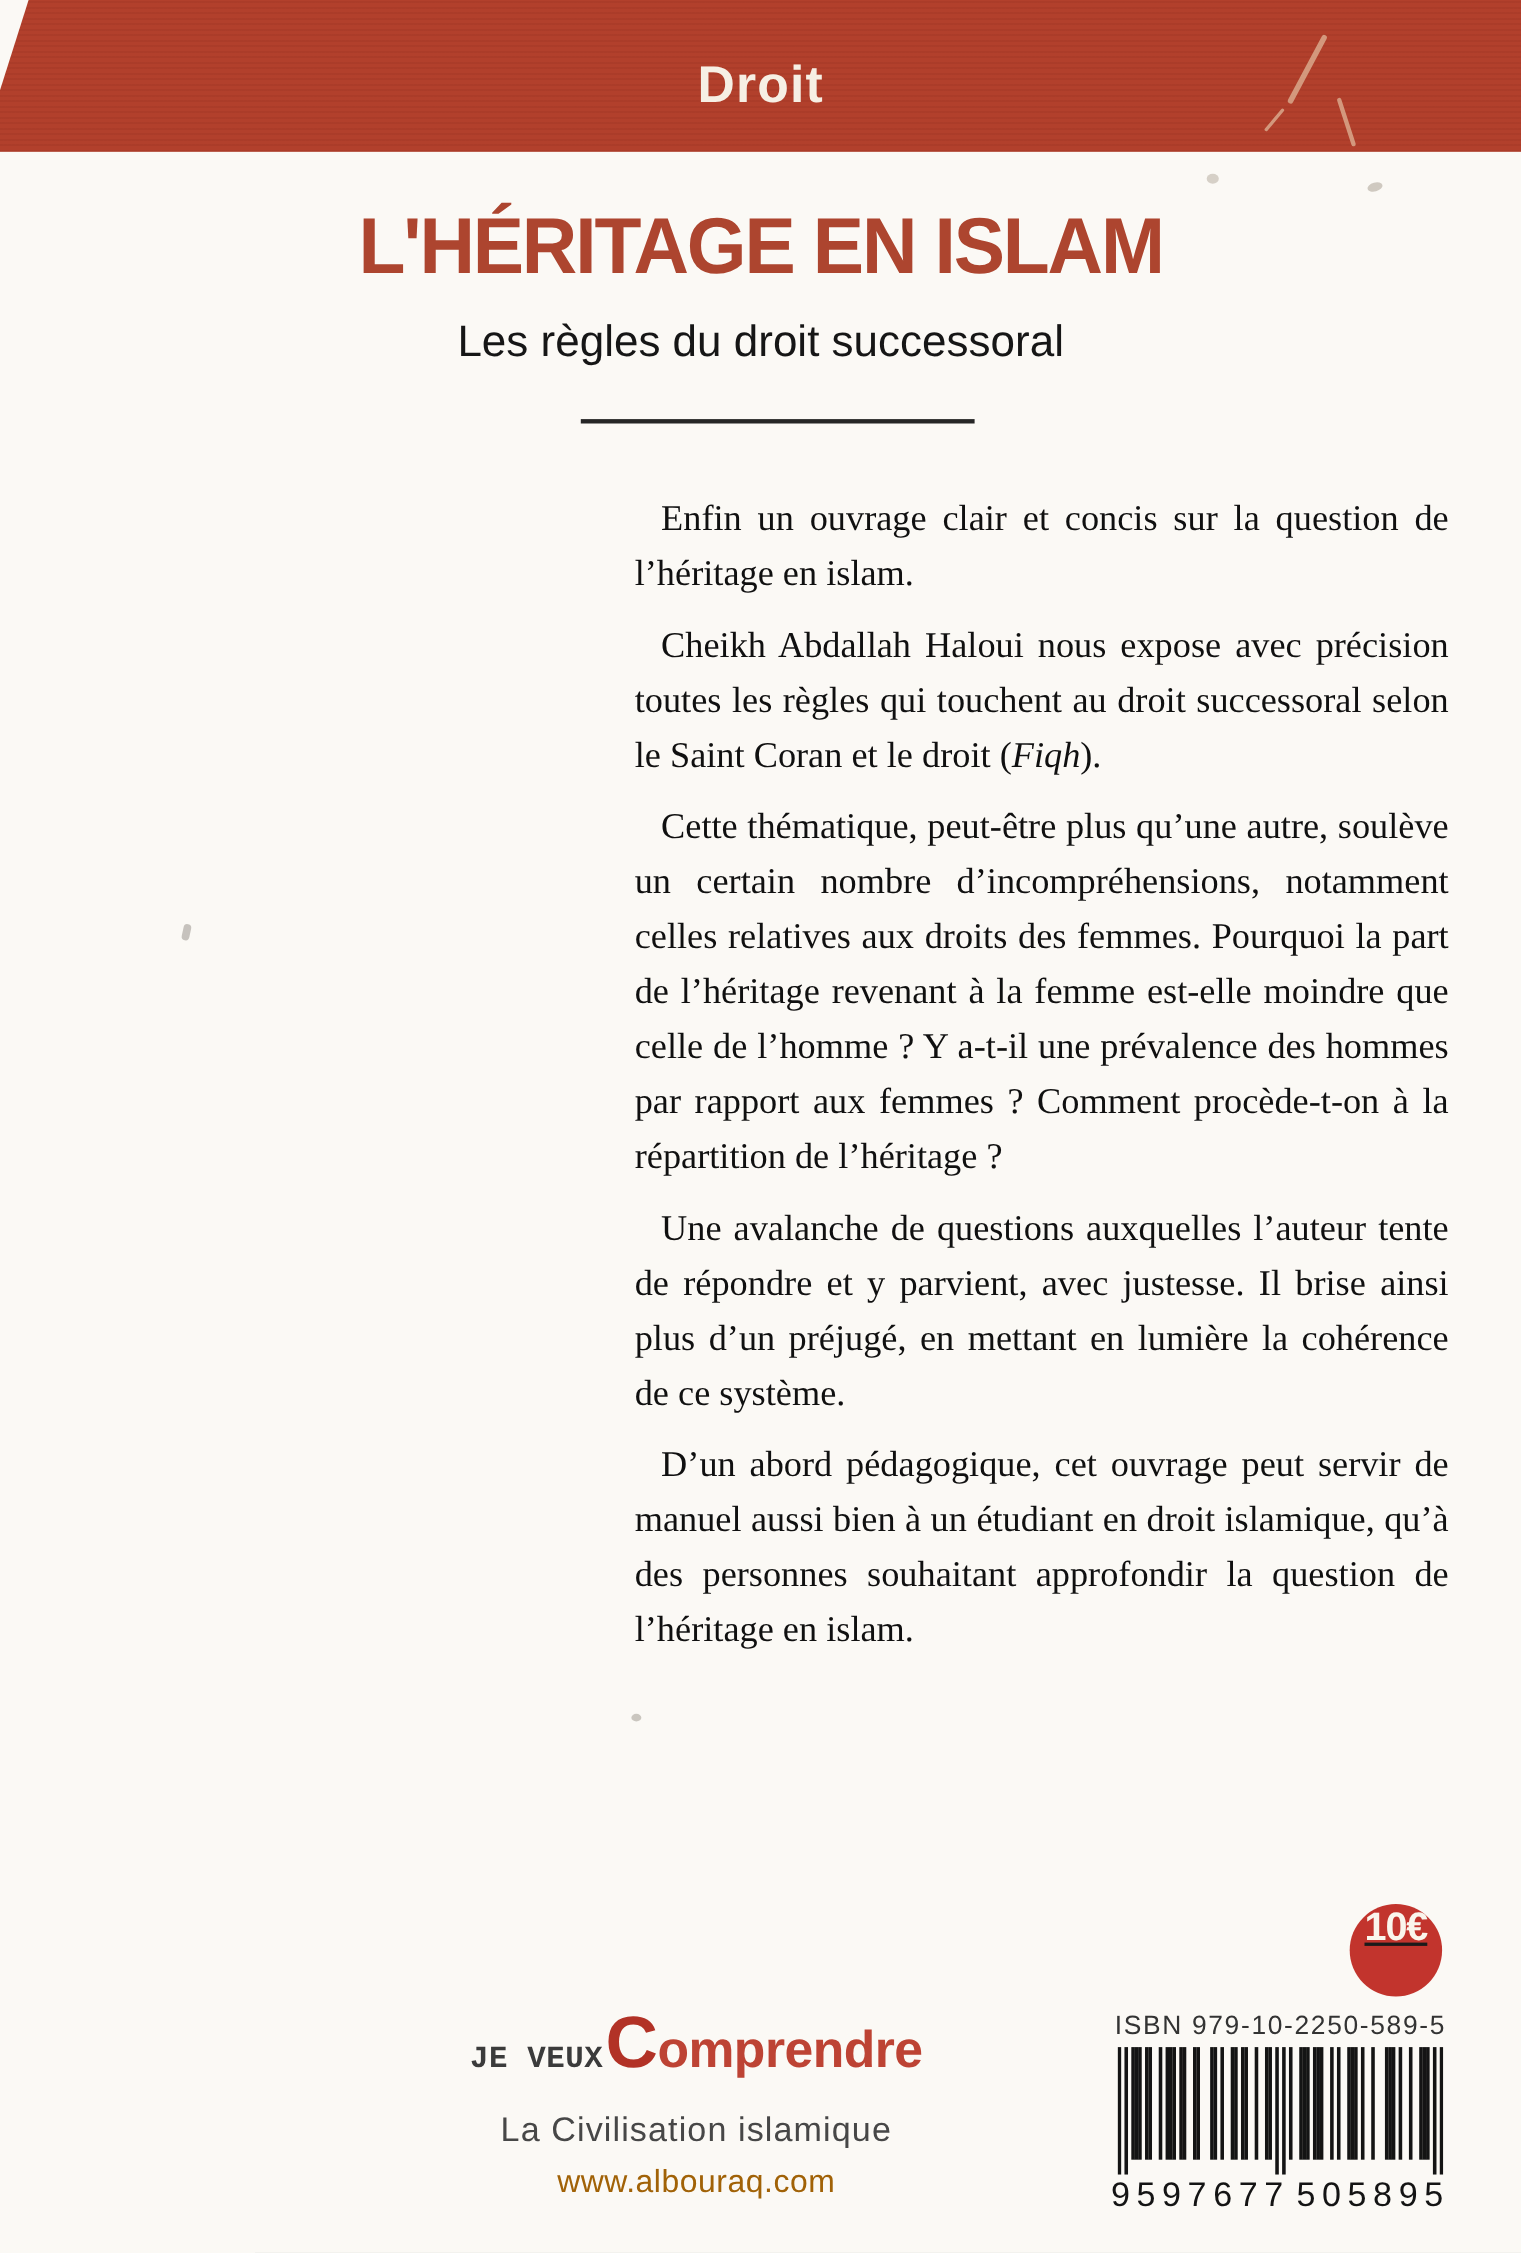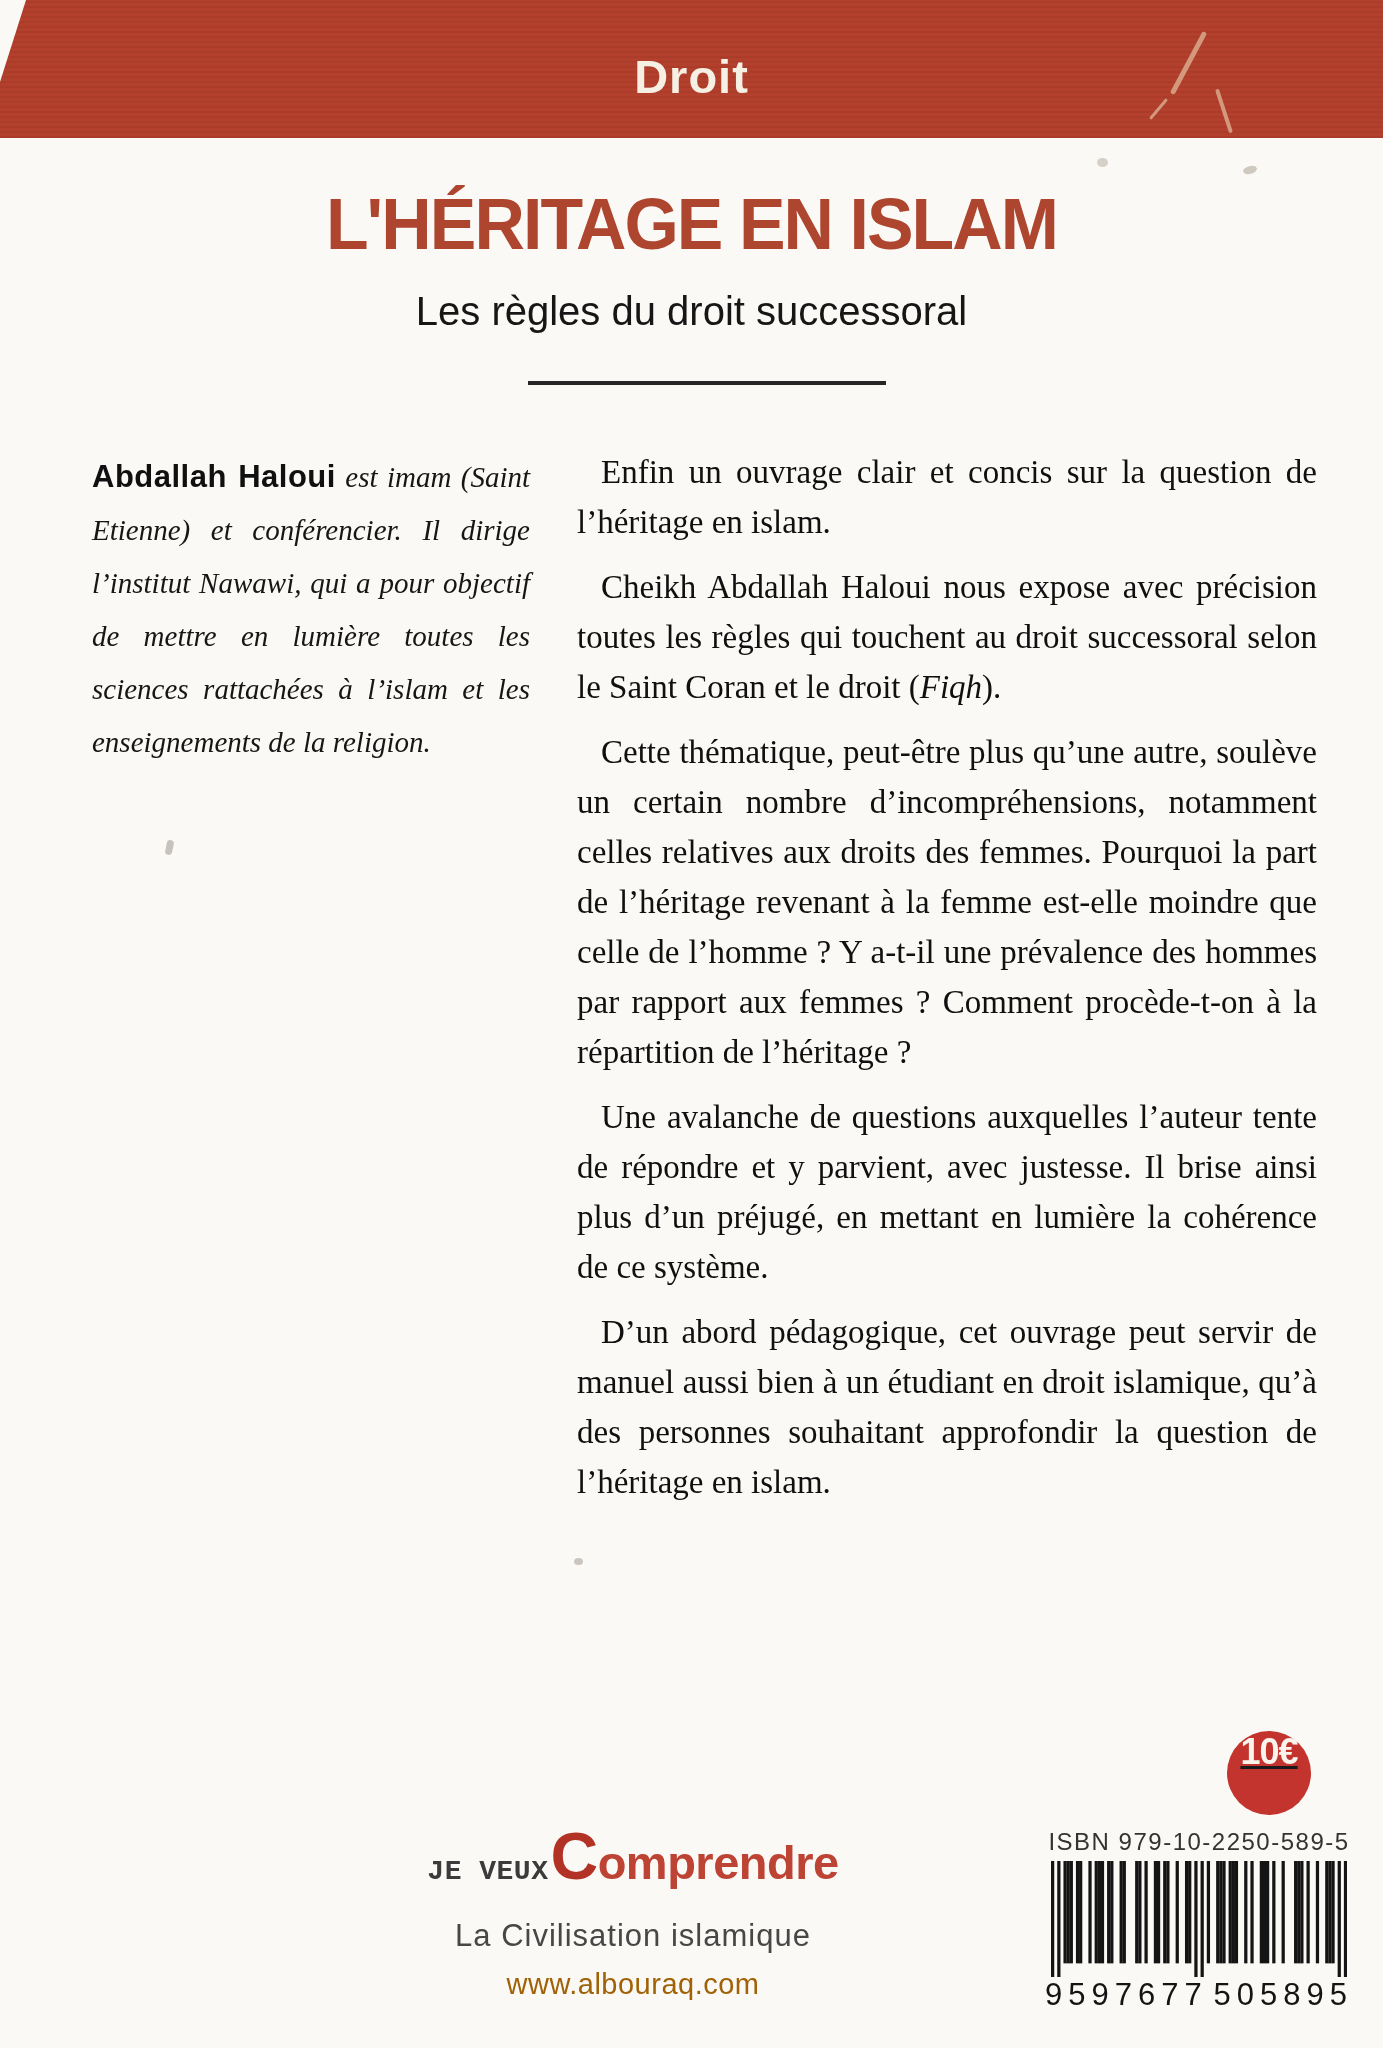--- a/index.html
+++ b/index.html
@@ -94,21 +94,21 @@
     vertical-align:baseline;
   }
   .brand-name {
     display:inline-block; margin-left:2px;
     font-family:"Liberation Sans", sans-serif; font-weight:bold;
     font-size:47px; color:#bd4334; letter-spacing:-.5px;
   }
   .brand-name::first-letter { font-size:66px; color:#b23226; }
 
   
-  .isbn-block { position:absolute; left:1008px; top:1828px; width:312px; text-align:center;margin-left:35px; }
+  .isbn-block { position:absolute; left:1008px; top:1828px; width:312px; text-align:center; }
   .isbn-label {
     font-family:"Liberation Sans", sans-serif; font-size:24px;
     color:#333; letter-spacing:1.5px; white-space:nowrap;
   }
   .barcode-svg { display:block; margin:5px auto 0; width:296px; height:116px; }
   .barcode-digits {
     display:flex; justify-content:space-between; align-items:baseline;
     margin-top:0; padding:0 2px;
     font-family:"Liberation Sans", sans-serif; font-size:31px; color:#141414;
   }
@@ -149,24 +149,20 @@
 
   <div class="speck a"></div>
   <div class="speck b"></div>
   <div class="speck c"></div>
   <div class="speck d"></div>
 
   <h1 class="title">L'HÉRITAGE EN ISLAM</h1>
   <div class="subtitle">Les règles du droit successoral</div>
   <div class="divider"></div>
 
-  <div class="bio">
-    <span class="bio-name">Abdallah Haloui</span>
-    <span class="bio-text">est imam (Saint Etienne) et conférencier. Il dirige l’institut Nawawi, qui a pour objectif de mettre en lumière toutes les sciences rattachées à l’islam et les enseignements de la religion.</span>
-  </div>
 
   <div class="synopsis">
       <p><span>Enfin un ouvrage clair et concis sur la question de l’héritage en islam.</span></p>
       <p><span>Cheikh Abdallah Haloui nous expose avec précision toutes les règles qui touchent au droit successoral selon le Saint Coran et le droit (</span><em>Fiqh</em><span>).</span></p>
       <p><span>Cette thématique, peut-être plus qu’une autre, soulève un certain nombre d’incompréhensions, notamment celles relatives aux droits des femmes. Pourquoi la part de l’héritage revenant à la femme est-elle moindre que celle de l’homme ? Y a-t-il une prévalence des hommes par rapport aux femmes ? Comment procède-t-on à la répartition de l’héritage ?</span></p>
       <p><span>Une avalanche de questions auxquelles l’auteur tente de répondre et y parvient, avec justesse. Il brise ainsi plus d’un préjugé, en mettant en lumière la cohérence de ce système.</span></p>
       <p><span>D’un abord pédagogique, cet ouvrage peut servir de manuel aussi bien à un étudiant en droit islamique, qu’à des personnes souhaitant approfondir la question de l’héritage en islam.</span></p>
     </div>
 
   <div class="price-badge">

